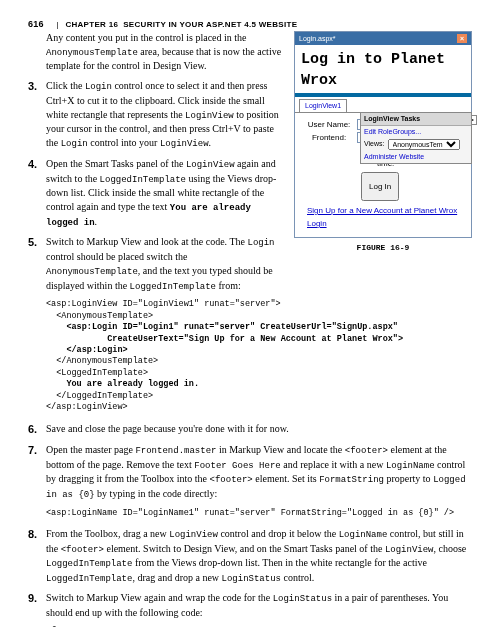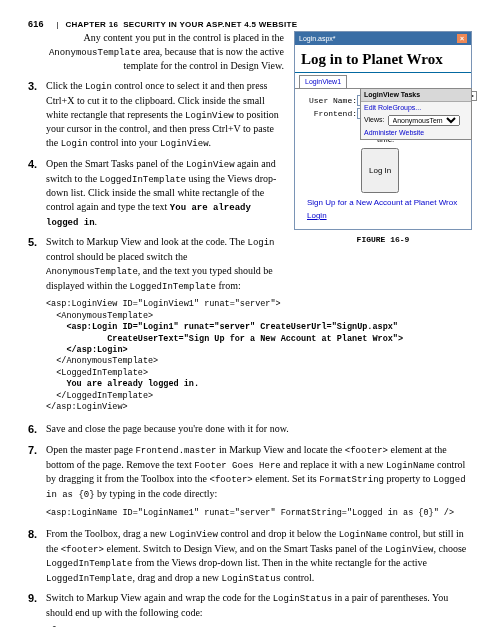--- a/index.html
+++ b/index.html
@@ -24,21 +24,21 @@
   .para { margin-bottom: 6px; }
   .step-row { display: flex; margin-bottom: 6px; }
   .step-num {
     font-family: Arial, sans-serif;
     font-weight: bold;
     font-size: 11px;
     width: 18px;
     flex-shrink: 0;
   }
   .step-body { flex: 1; }
-  .indent { margin-left: 18px; text-align: right; }
+  .indent { margin-left: 18px; }
   .code {
     font-family: 'Courier New', monospace;
     font-size: 9px;
   }
   .codeblock {
     font-family: 'Courier New', monospace;
     font-size: 8.5px;
     line-height: 1.35;
     margin: 4px 0 8px 18px;
     white-space: pre;
@@ -64,26 +64,26 @@
     font-size: 8px;
   }
   .mock-path {
     background: #3a6ea5;
     color: #fff;
     padding: 2px 4px;
     font-size: 7px;
   }
   .mock-path .x { float: right; background:#e85; padding:0 3px; font-weight:bold; }
   .mock-title {
-    font-family: Liberation Serif, serif;
+    font-family: Liberation Mono, monospace;
     font-size: 15px;
     font-weight: bold;
     padding: 4px 6px 2px;
     background: #fff;
-    border-bottom: 1px solid #0369a1;
+    border-bottom: 4px solid #0369a1;
   }
   .mock-tabs { padding: 2px 4px 0; background:#fff; }
   .mock-tab {
     display: inline-block;
     padding: 1px 5px;
     border: 1px solid #888;
     border-bottom: none;
     background: #fff;
     font-size: 7px;
     color: #00c;
@@ -102,28 +102,28 @@
     background: #f4f4f4;
     border: 1px solid #888;
     font-size: 7px;
     z-index: 2;
   }
   .smart-tasks .st-title { background:#d8d8d8; padding:1px 3px; font-weight:bold; border-bottom:1px solid #aaa; }
   .smart-tasks .st-link { color:#00c; padding:1px 3px; }
   .smart-tasks .st-row { padding:1px 3px; display:flex; align-items:center; gap:3px; }
   .smart-tasks select { font-size:7px; width:72px; }
   .form-row { margin: 2px 0; display:flex; align-items:center; font-size:8px; }
-  .form-row label { width:56px; text-align:right; margin-right:0;font-family:Liberation Mono, monospace; }
+  .form-row label { width:56px; text-align:center; margin-right:0; }
   .form-row input[type=text], .form-row input[type=password] {
     width: 70px; font-size:8px; padding:0 1px; border:1px solid #7a94b5;
   }
   .chk-row { font-size:8px; margin:3px 0 3px 60px; display:flex; align-items:center; gap:3px;}
   .login-btn-row { margin:2px 0 4px 60px; }
-  .login-btn-row input { font-size:8px; padding:16px 6px; }
-  .signup-link { color:#00c; font-size:8px; padding:0 6px 2px; display:block; }
+  .login-btn-row input { font-size:8px; padding:8px 6px; }
+  .signup-link { color:#00c; font-size:8px; text-decoration:underline; padding:0 6px 2px; display:block; }
   .login-word { color:#00c; font-size:8px; text-decoration:underline; padding:0 6px; }
   .handle { position:absolute; right:-6px; top:2px; width:10px; height:10px; background:#fff; border:1px solid #888; color:#000; font-size:8px; line-height:8px; text-align:center; }
   .clearfix::after { content:""; display:block; clear:both; }
   .narrow { width: 255px; }
 </style>
 </head>
 <body>
 
 <div class="header">
   <span class="pnum">616</span>

